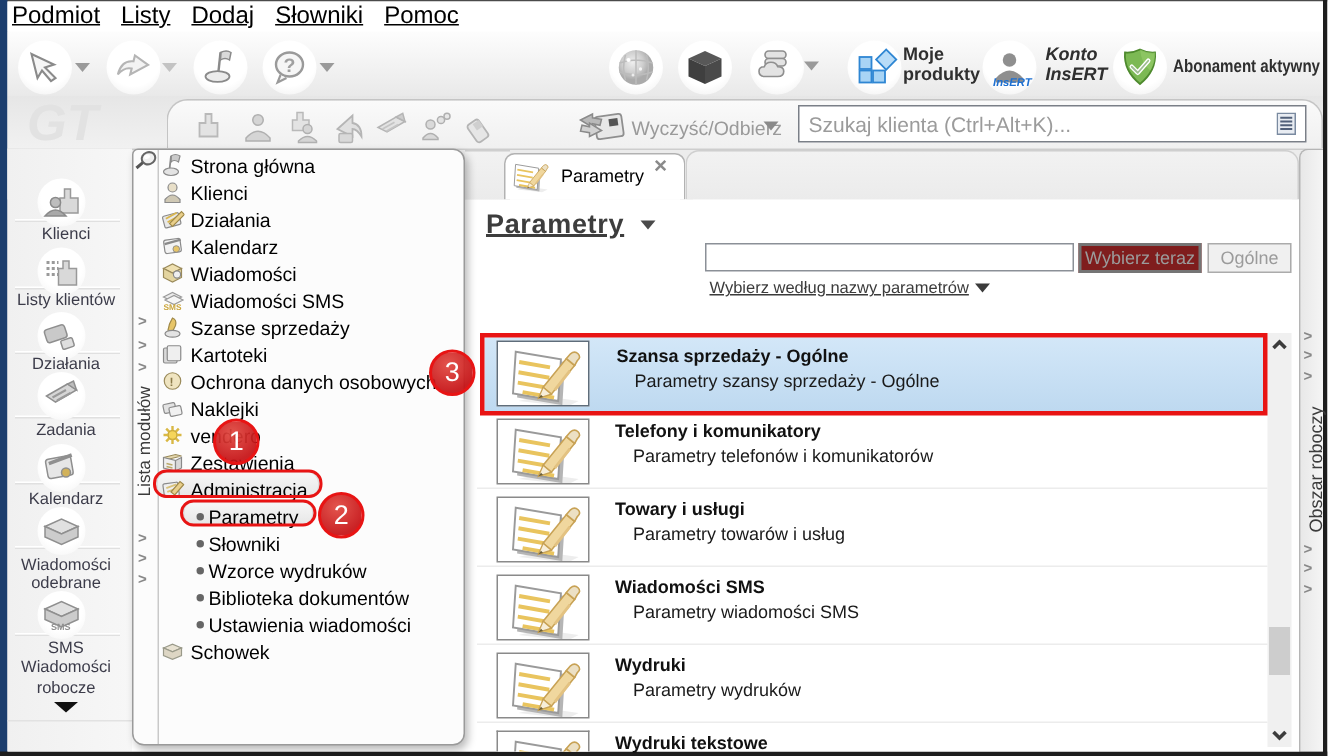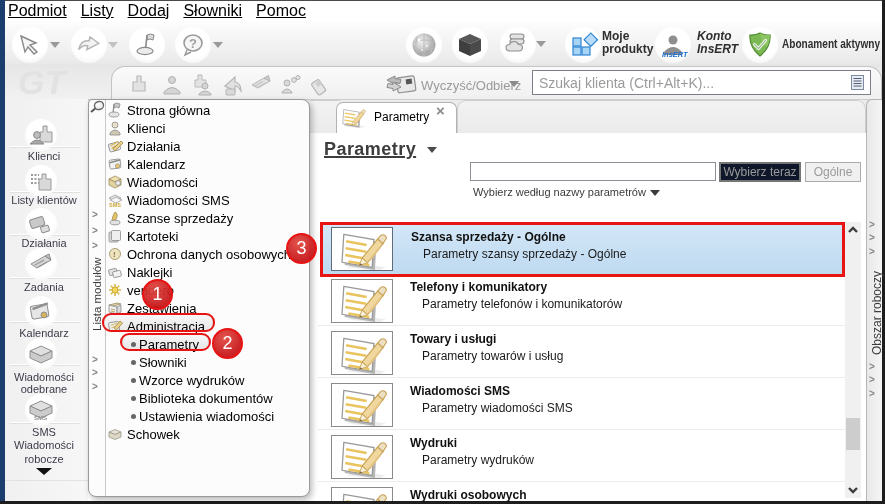--- a/index.html
+++ b/index.html
@@ -161,23 +161,23 @@
 <div class="abs" style="left:340px;top:106px;width:27px;height:23px;"><svg width="27" height="23" viewBox="0 0 58 46">
       <use href="#notepencil"></use>
     </svg></div>
 <div class="abs" style="left:374px;top:110px;font-size:12px;color:#000;">Parametry</div>
 <div class="abs" style="left:436px;top:102px;font-size:15px;color:#8a8a8a;font-weight:bold;">×</div>
 
 <div class="abs" style="left:324px;top:139px;font-size:18px;font-weight:bold;color:#3d3d3d;text-decoration:underline;text-decoration-thickness:1.5px;letter-spacing:0.45px;">Parametry</div>
 <div class="abs" style="left:427px;top:147px;width:0;height:0;border-left:5.5px solid transparent;border-right:5.5px solid transparent;border-top:6px solid #4a4a4a;"></div>
 
 <div class="abs" style="left:470px;top:162px;width:246px;height:19px;background:#fff;border:1px solid #8b9097;"></div>
-<div class="abs" style="left:719px;top:162px;width:82px;height:20px;background:#0f172a;border:2px solid #757575;font-size:12px;color:#9b9b9b;text-align:center;line-height:16px;">Wybierz teraz</div>
+<div class="abs" style="left:719px;top:162px;width:82px;height:20px;background:#7f1d1d;border:2px solid #757575;font-size:12px;color:#9b9b9b;text-align:center;line-height:16px;">Wybierz teraz</div>
 <div class="abs" style="left:805px;top:162px;width:56px;height:20px;background:#f0f0f0;border:1px solid #ababab;font-size:12px;color:#9b9b9b;text-align:center;line-height:18px;">Ogólne</div>
-<div class="abs" style="left:473px;top:186px;font-size:11px;color:#3b3b3b;"><span style="">Wybierz według nazwy parametrów</span><span style="display:inline-block;margin-left:4px;width:0;height:0;border-left:5px solid transparent;border-right:5px solid transparent;border-top:6px solid #3b3b3b;vertical-align:middle;"></span></div>
+<div class="abs" style="left:473px;top:186px;font-size:11px;color:#3b3b3b;"><span style="text-decoration:underline;">Wybierz według nazwy parametrów</span><span style="display:inline-block;margin-left:4px;width:0;height:0;border-left:5px solid transparent;border-right:5px solid transparent;border-top:6px solid #3b3b3b;vertical-align:middle;"></span></div>
 
 <svg width="0" height="0" style="position:absolute;">
 <defs>
 <g id="notepencil">
   <path d="M10 42 L46 46 L54 42 L26 38 Z" fill="#00000012"></path>
   <path d="M11 9 L44 13.5 L42 45 L9 39.5 Z" fill="#b5b5b5"></path>
   <path d="M8 6 L41 11.5 L39 42 L6 36.5 Z" fill="#ffffff" stroke="#9a9a9a" stroke-width="1.4"></path>
   <path d="M10.5 13.5 L33 17.5" stroke="#e9c45e" stroke-width="2.8"></path>
   <path d="M10 21 L32.5 25" stroke="#e9c45e" stroke-width="2.8"></path>
   <path d="M9.5 28.5 L32 32.5" stroke="#e9c45e" stroke-width="2.8"></path>
@@ -219,21 +219,21 @@
 
 <div class="abs rowico" style="left:331px;top:435px;"><svg width="58" height="42" viewBox="0 0 58 46">
       <use href="#notepencil"></use>
     </svg></div>
 <div class="abs rowtitle" style="left:410px;top:436px;">Wydruki</div>
 <div class="abs rowsub" style="left:422px;top:453px;">Parametry wydruków</div>
 
 <div class="abs rowico" style="left:331px;top:487px;height:14px;border-bottom:none;"><svg width="58" height="42" viewBox="0 0 58 46">
       <use href="#notepencil"></use>
     </svg></div>
-<div class="abs rowtitle" style="left:410px;top:488px;">Wydruki osobowych</div>
+<div class="abs rowtitle" style="left:410px;top:488px;">Wydruki tekstowe</div>
 
 <style>
 .rowico { width:62px;height:44px;background:#fff;border:1px solid #8a8a8a;overflow:hidden;padding:1px 0 0 2px; }
 .rowtitle { font-size:12px;font-weight:bold;color:#111; }
 .rowsub { font-size:12px;color:#1a1a1a; }
 </style>
 
 <div class="abs" style="left:318px;top:325px;width:527px;height:1px;background:#ececec;"></div>
 <div class="abs" style="left:318px;top:377px;width:527px;height:1px;background:#ececec;"></div>
 <div class="abs" style="left:318px;top:429px;width:527px;height:1px;background:#ececec;"></div>

